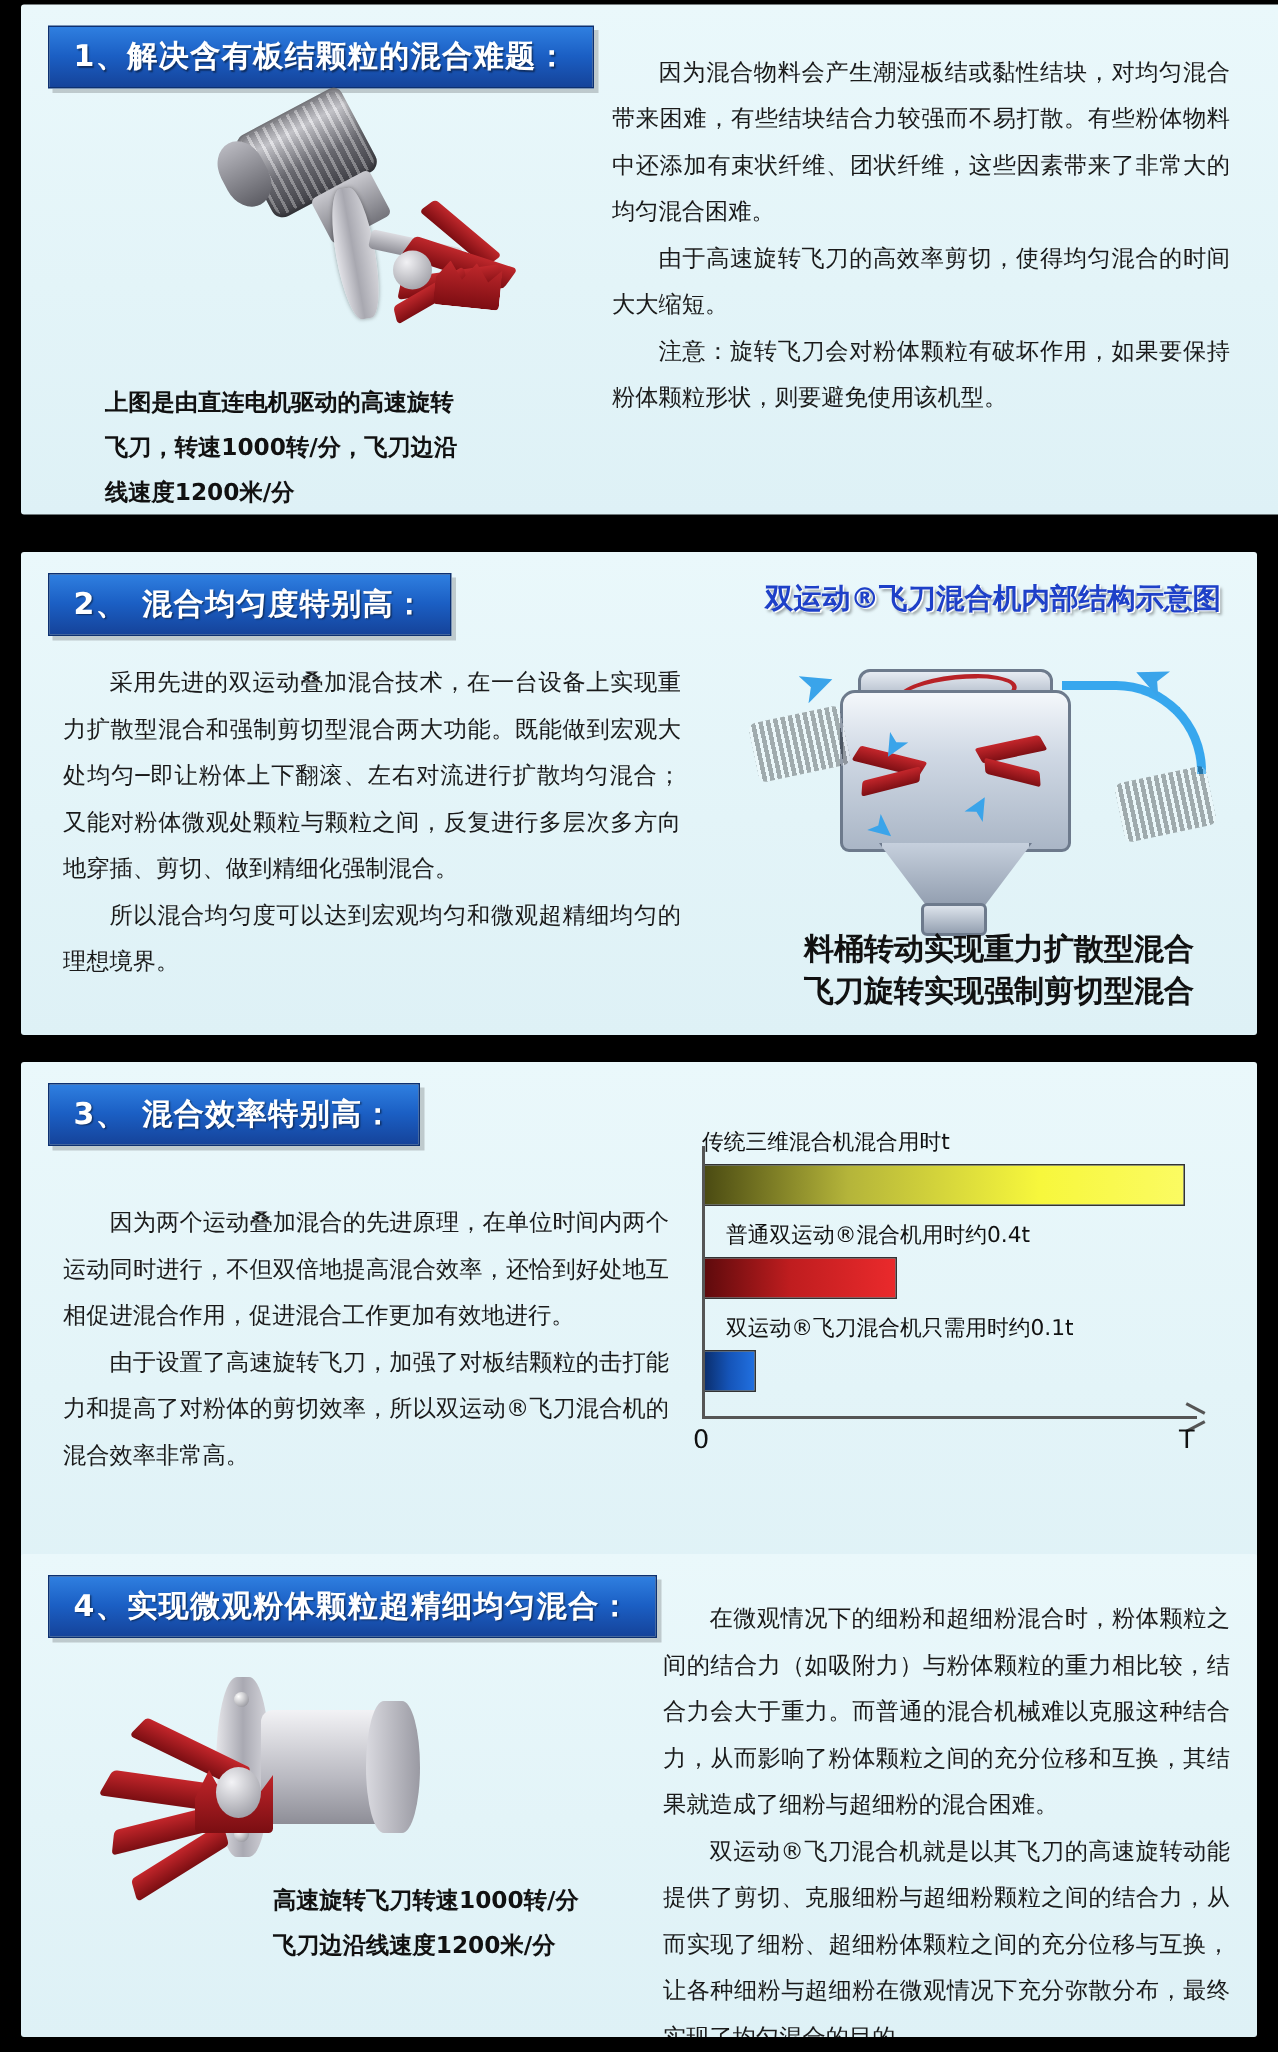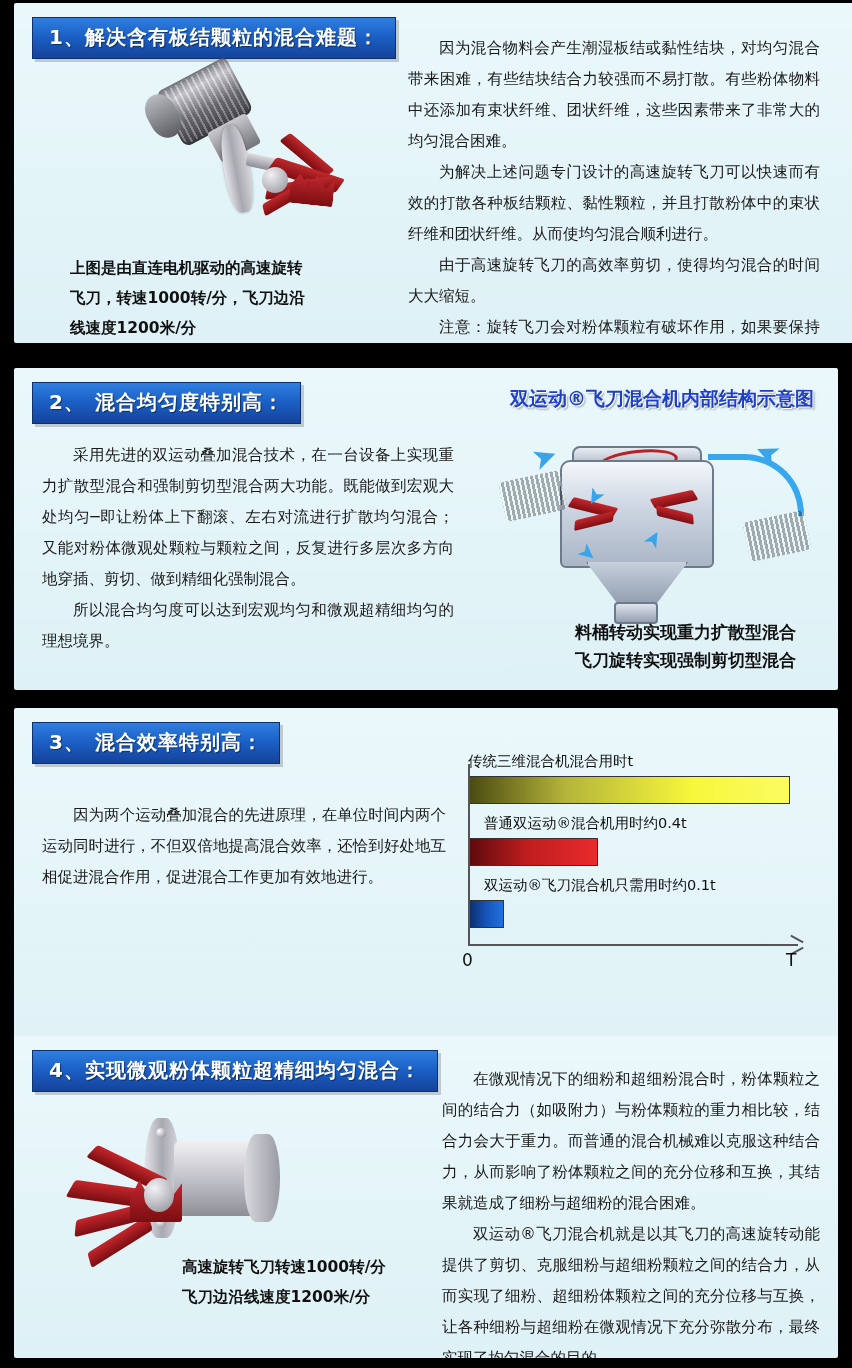--- a/index.html
+++ b/index.html
@@ -224,21 +224,21 @@
     position:absolute;left:96px;top:84px;width:30px;height:34px;border-radius:50%;
     background:radial-gradient(circle at 35% 30%,#f3f3f6,#8b8b94);
   }
   .f4-bolt{
     position:absolute;width:10px;height:10px;border-radius:50%;
     background:radial-gradient(circle at 30% 30%,#fff,#7e7e87);
   }
 
   .legend2{
     position:absolute;right:34px;bottom:14px;
-    font-weight:bold;font-size:17px;line-height:28px;color:#111;text-align:center;margin-left:20px;
+    font-weight:bold;font-size:20px;line-height:28px;color:#111;text-align:center;margin-left:20px;
   }
 </style>
 </head>
 <body>
 
 <div class="page">
 
   <div class="panel p1">
 
     <div class="banner" style="left:18px;top:14px;">1、解决含有板结颗粒的混合难题：</div>
@@ -259,21 +259,20 @@
     </div>
 
     <div class="caption" style="left:56px;top:250px;">
       <div>上图是由直连电机驱动的高速旋转</div>
       <div>飞刀，转速1000转/分，飞刀边沿</div>
       <div>线速度1200米/分</div>
     </div>
 
     <div class="bodytext" style="left:394px;top:30px;width:412px;">
       <p>因为混合物料会产生潮湿板结或黏性结块，对均匀混合带来困难，有些结块结合力较强而不易打散。有些粉体物料中还添加有束状纤维、团状纤维，这些因素带来了非常大的均匀混合困难。</p>
-      <p>为解决上述问题专门设计的高速旋转飞刀可以快速而有效的打散各种板结颗粒、黏性颗粒，并且打散粉体中的束状纤维和团状纤维。从而使均匀混合顺利进行。</p>
       <p>由于高速旋转飞刀的高效率剪切，使得均匀混合的时间大大缩短。</p>
       <p>注意：旋转飞刀会对粉体颗粒有破坏作用，如果要保持粉体颗粒形状，则要避免使用该机型。</p>
     </div>
   </div>
 
   <div class="panel p2">
 
     <div class="banner" style="left:18px;top:14px;">
       <span class="num">2、</span>
       <span>混合均匀度特别高：</span>
@@ -314,20 +313,21 @@
 
   <div class="panel p3">
 
     <div class="banner" style="left:18px;top:14px;">
       <span class="num">3、</span>
       <span>混合效率特别高：</span>
     </div>
 
     <div class="bodytext" style="left:28px;top:92px;width:404px;">
       <p>因为两个运动叠加混合的先进原理，在单位时间内两个运动同时进行，不但双倍地提高混合效率，还恰到好处地互相促进混合作用，促进混合工作更加有效地进行。</p>
+      <p>由于设置了高速旋转飞刀，加强了对板结颗粒的击打能力和提高了对粉体的剪切效率，所以双运动®飞刀混合机的混合效率非常高。</p>
     </div>
 
     <div class="chart">
 
       <div class="bar-label" style="left:8px;top:4px;">传统三维混合机混合用时t</div>
       <div class="bar b-yellow" style="left:8px;top:28px;width:320px;"></div>
 
       <div class="bar-label" style="left:24px;top:66px;">普通双运动®混合机用时约0.4t</div>
       <div class="bar b-red" style="left:8px;top:90px;width:128px;"></div>
 

